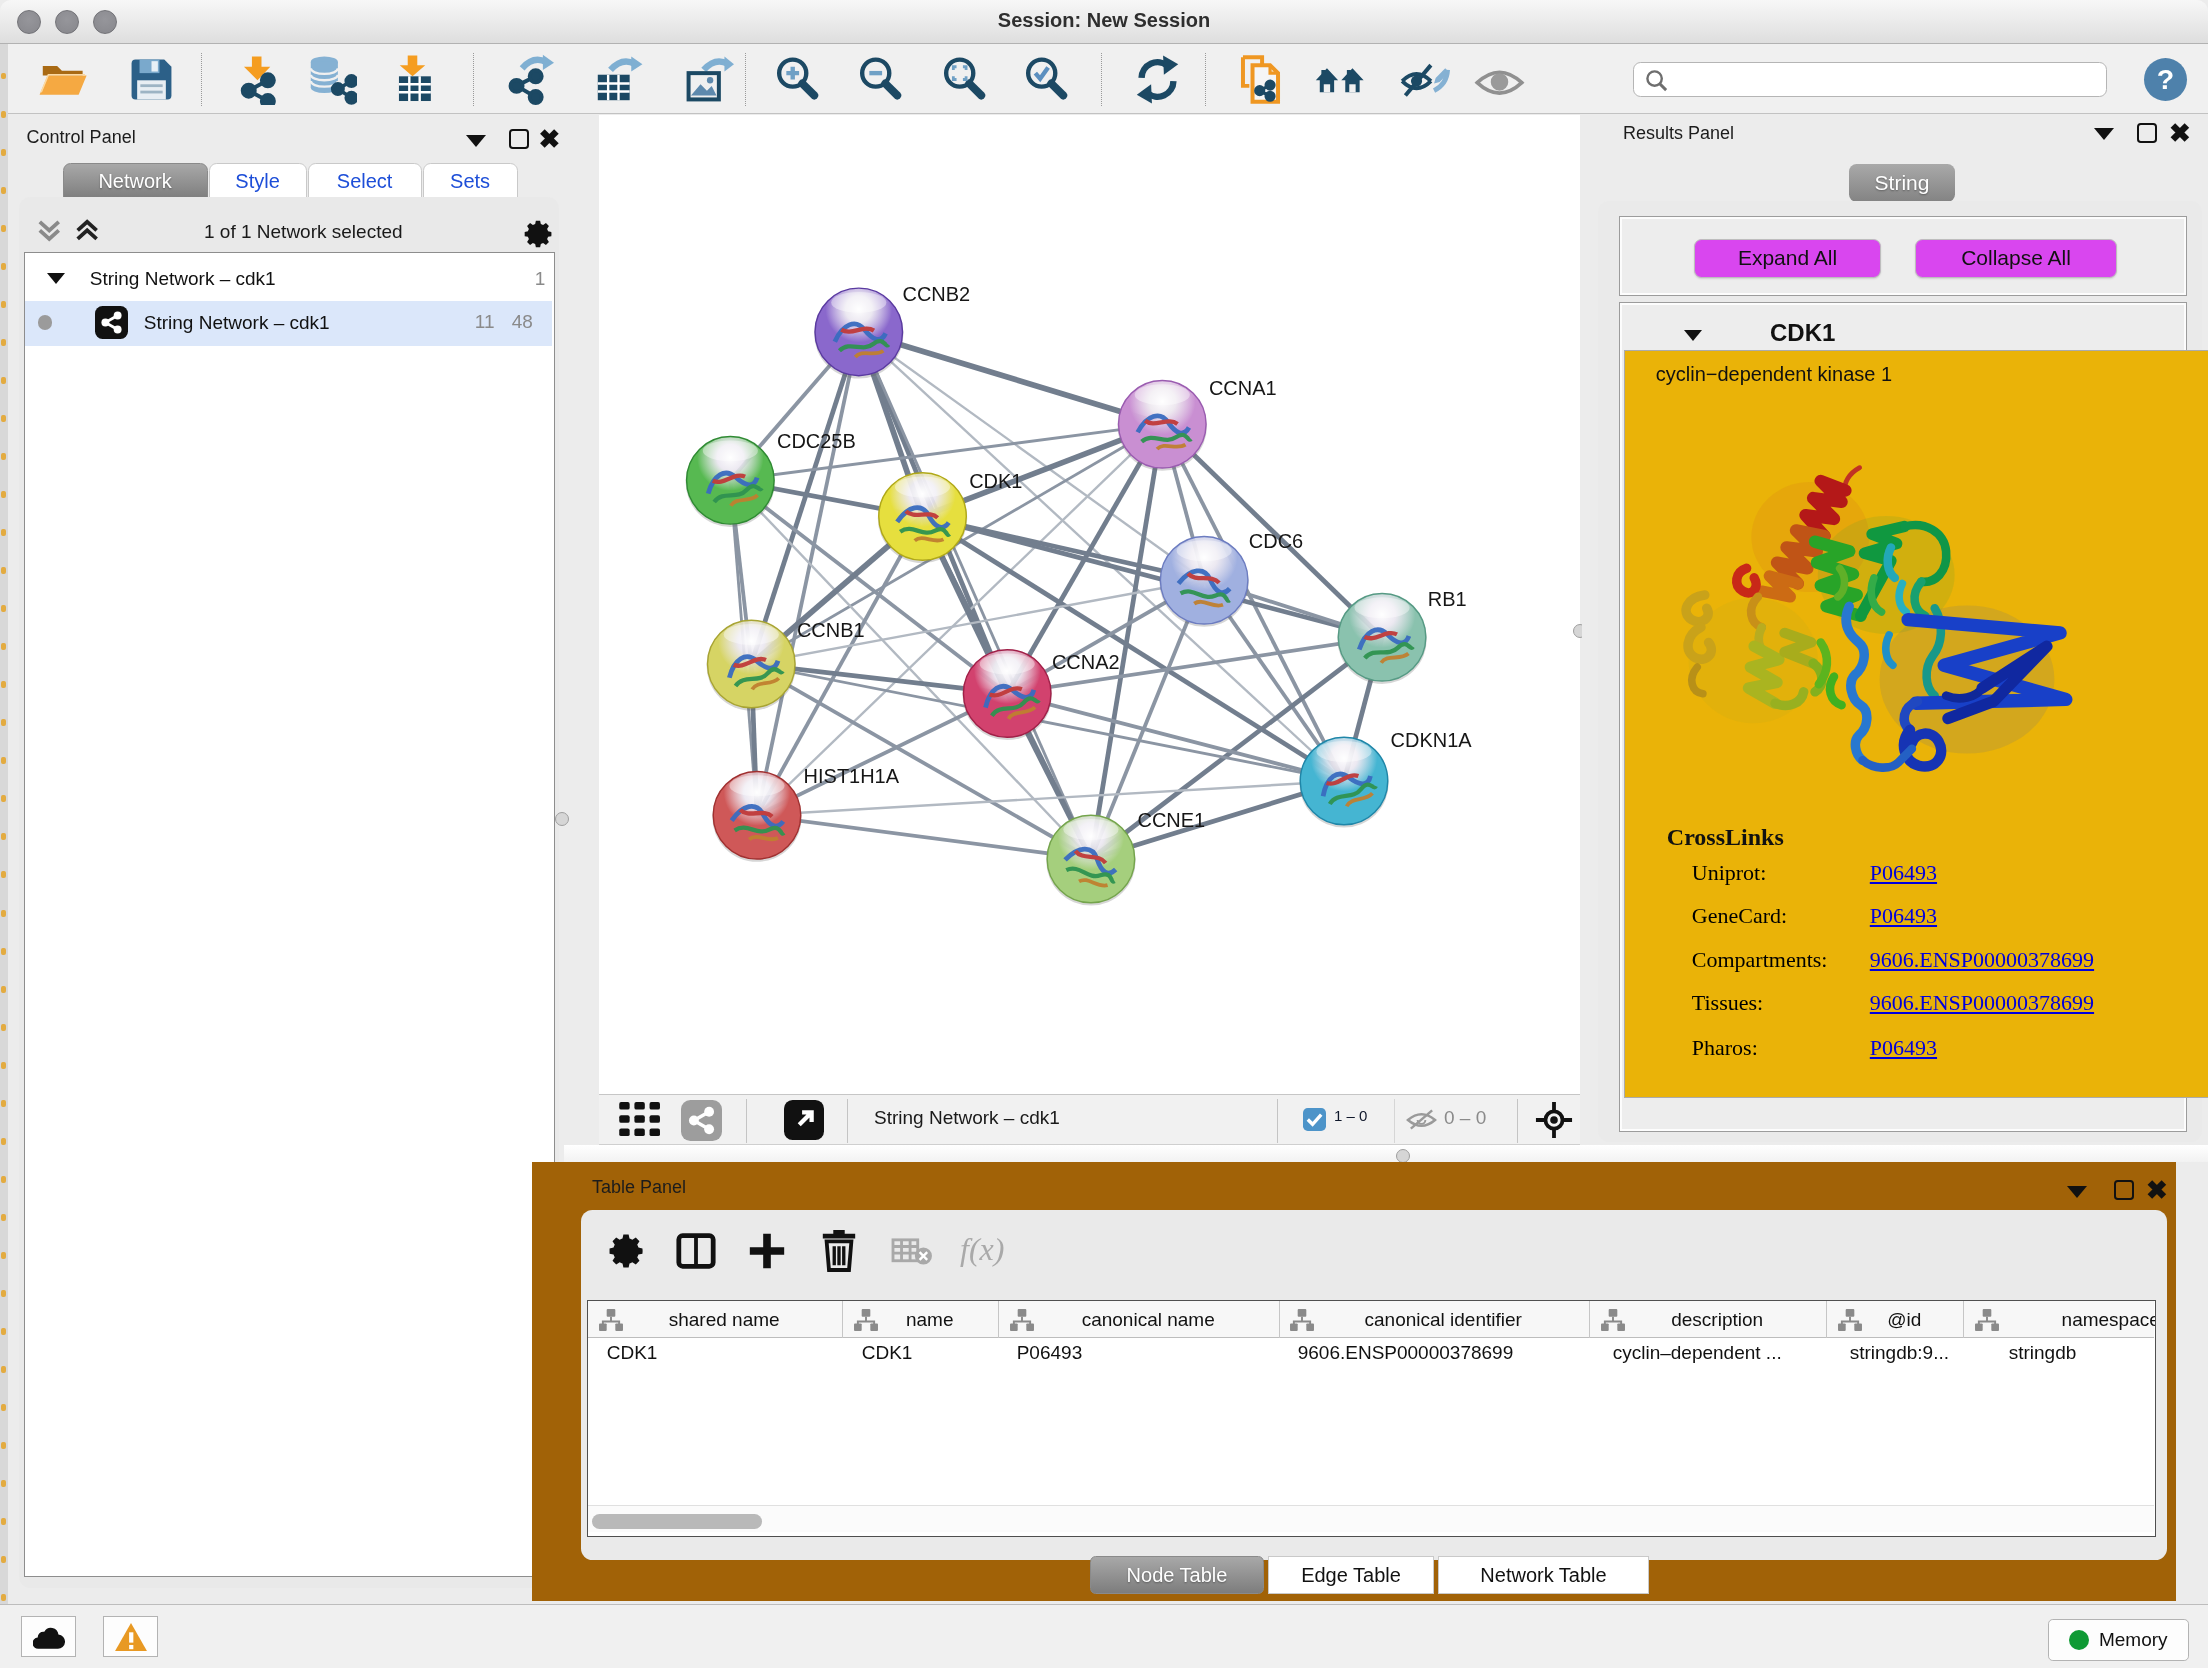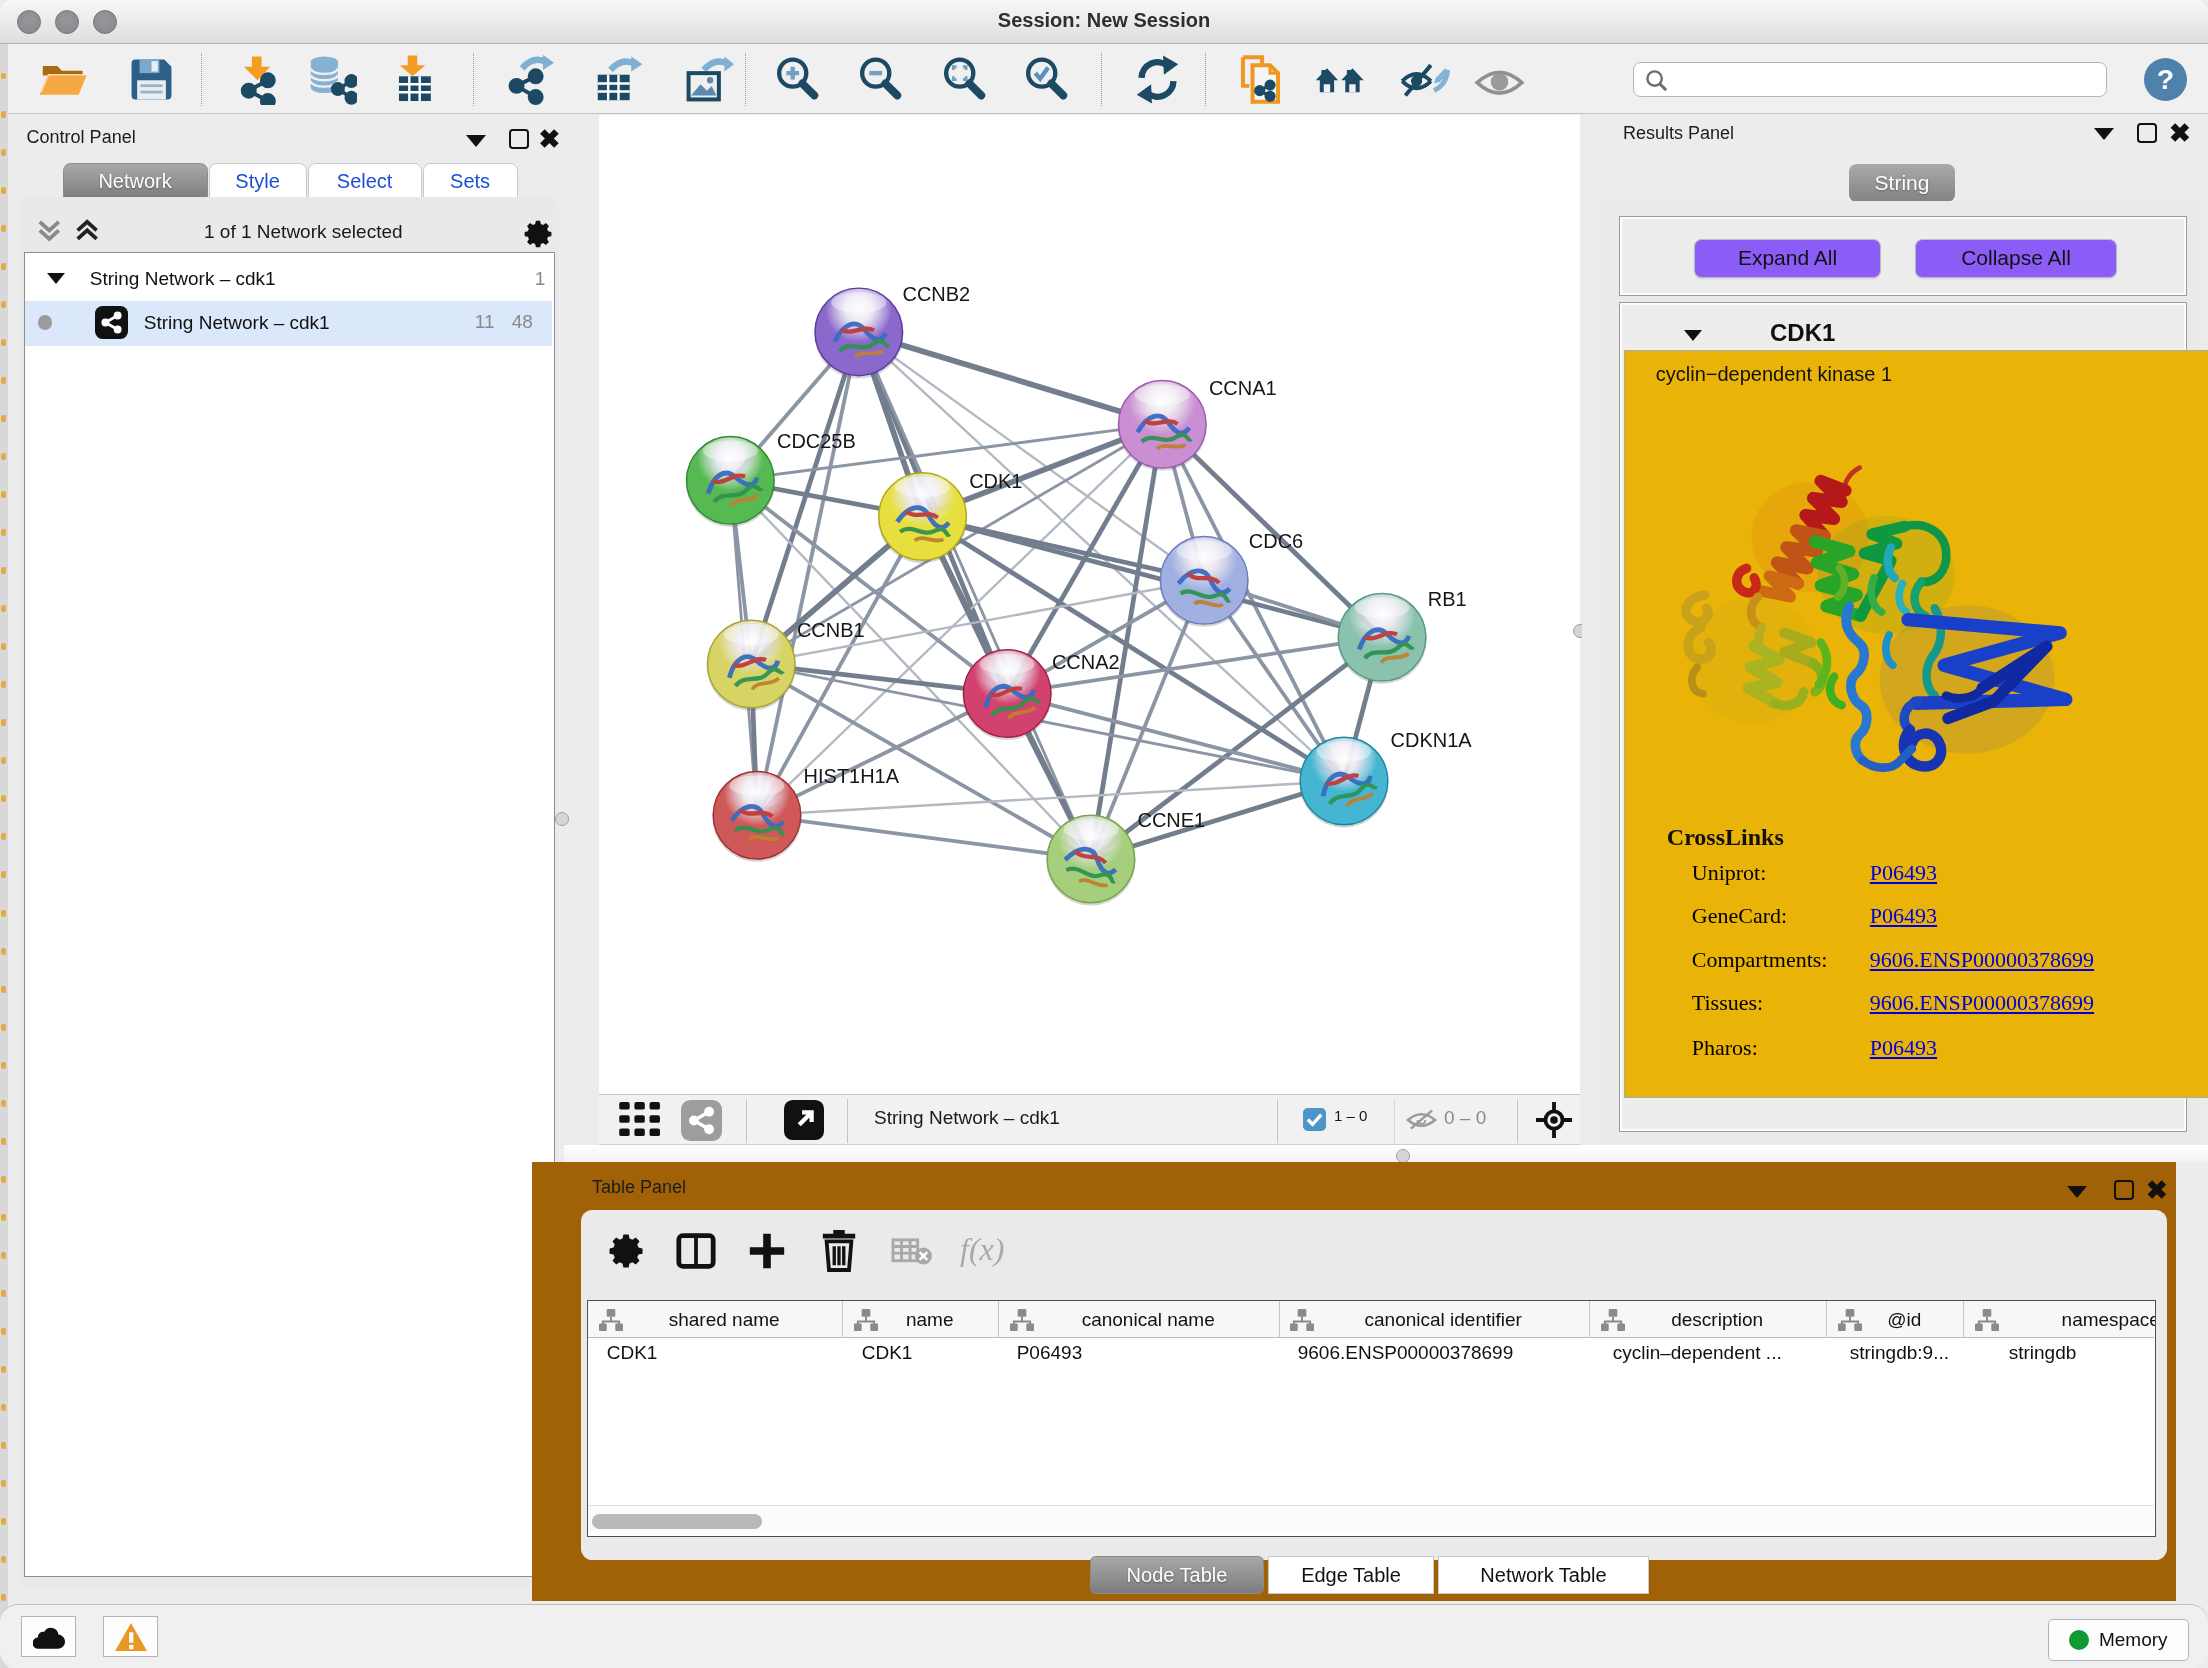--- a/index.html
+++ b/index.html
@@ -69,21 +69,21 @@
 
 #rpanel { left:1582px; top:115px; width:627px; height:1030px; background:#ececec; }
 #rtab { position:absolute; left:267px; top:49px; width:106px; height:38px;
   background:linear-gradient(#a9a9a9,#838383); border-radius:7.6px;
   color:#fff; font-size:21px; text-align:center; line-height:37px;
   text-shadow:0 1px 1.9px rgba(0,0,0,.35); }
 #rcont { position:absolute; left:16px; top:86px; width:604px; height:941px;
   background:#eaeaea; border-radius:11.4px; }
 .rbox { position:absolute; left:21px; width:568px; border:1.9px solid #9c9c9c;
   box-shadow:inset 0 0 0 1.9px #fdfdfd; background:#ededed; }
-.rbtn { position:absolute; top:22px; height:39px; background:#8b5cf6;
+.rbtn { position:absolute; top:22px; height:39px; background:#d946ef;
   border:1.9px solid #bdbdbd; border-radius:7.6px; font-size:21px; color:#111;
   text-align:center; line-height:35px; box-shadow:0 1px 1.9px rgba(0,0,0,.12); }
 #rinner { position:absolute; left:3.8px; top:47px; width:640px; height:748px;
   border:1.9px solid #ababab; background:#eab308; }
 .serif { font-family:"Liberation Serif", serif; }
 .xl { color:#0000dd; text-decoration:underline; }
 .xrow { position:absolute; left:67px; font-size:22px; width:476px; }
 .xrow a { position:absolute; left:178px; top:0; }
 
 
@@ -102,21 +102,21 @@
 #tthumb { position:absolute; left:4.8px; top:7.6px; width:170px; height:15px;
   background:#b9b9b9; border-radius:7.6px; }
 .btab { position:absolute; top:394px; height:38px; background:#fff;
   border:1px solid #c9c9c9; font-size:20px; color:#111; text-align:center;
   line-height:36px; }
 .btabsel { background:linear-gradient(#a8a8a8,#7d7d7d); color:#fff;
   border:1px solid #8a8a8a; border-radius:5.7px; text-shadow:0 1px 1.9px rgba(0,0,0,.35); }
 
 
 #statusbar { left:0; top:1604px; width:2208px; height:65px; background:#f0f0f0;
-  border-top:1.9px solid #bdbdbd;border-radius:18px; }
+  border-top:1.9px solid #bdbdbd; }
 .sbtn { position:absolute; top:11.4px; width:55px; height:41px; background:#fdfdfd;
   border:1.9px solid #b3b3b3; display:flex; align-items:center; justify-content:center; }
 #membtn { position:absolute; left:2048px; top:14.3px; width:141px; height:42px;
   background:#fdfdfd; border:1.9px solid #b3b3b3; border-radius:4.8px;
   font-size:19px; color:#111; display:flex; align-items:center; justify-content:center; gap:9.5px; }
 #memdot { width:20px; height:20px; border-radius:50%; background:#0f9a34; }
 </style>
 </head>
 <body>
 <div id="win">

